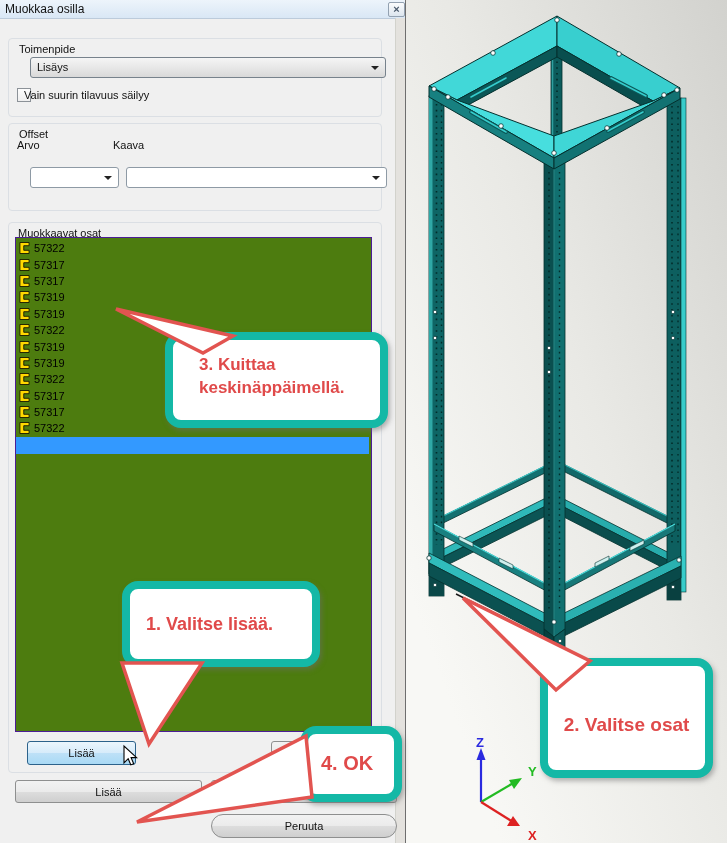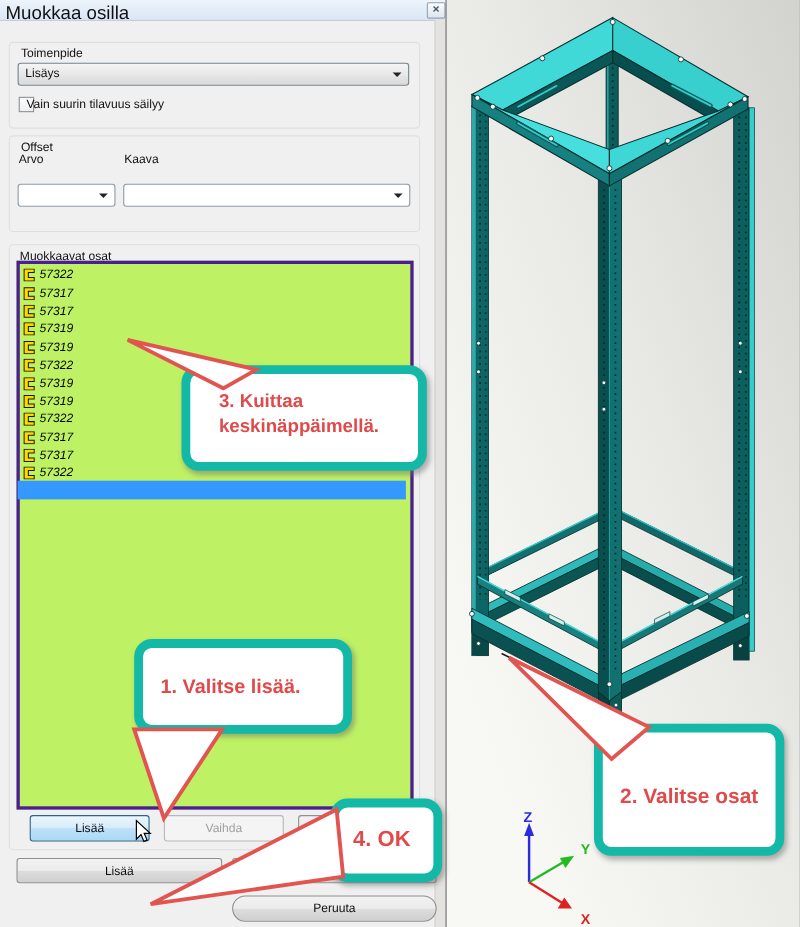--- a/index.html
+++ b/index.html
@@ -4,39 +4,39 @@
 <style>
   html,body{margin:0;padding:0;background:#777;}
   .screen{position:relative;width:727px;height:843px;overflow:hidden;
           font-family:"Liberation Sans","DejaVu Sans",sans-serif;background:#F0F0F0;}
   .abs{position:absolute;}
 
   
   .dialog{left:0;top:0;width:406px;height:843px;background:#F0F0F0;z-index:1;}
   .titlebar{left:0;top:0;width:406px;height:18px;
     background:linear-gradient(#EDF4FB,#D9E7F5);border-bottom:1px solid #BCCBDB;}
-  .title{left:5px;top:2px;font-size:17px;color:#111;}
+  .title{left:5px;top:2px;font-size:12px;color:#111;}
   .closebtn{left:388px;top:2px;width:15px;height:13px;border:1px solid #93A1B1;border-radius:2px;
     background:linear-gradient(#FBFCFD,#DCE5EE);color:#48586A;font-size:11px;font-weight:bold;
     line-height:12px;text-align:center;cursor:default;}
   .rstrip{left:395px;top:18px;width:10px;height:825px;background:#E4E2DE;border-left:1px solid #D2D2CC;}
 
   .group{border:1px solid #DBDFE4;border-radius:4px;background:#F0F0F0;}
   .glabel{font-size:11px;color:#111;background:#F0F0F0;padding:0 3px;margin-top:12px;}
 
-  .combo{border:1px solid #8E9AA5;border-radius:3px;background:#fff;font-size:11px;color:#111;}
+  .combo{border:1px solid #8E9AA5;border-radius:3px;background:#fff;font-size:11px;color:#111;margin-left:14px;}
   .combo .val{position:absolute;left:6px;top:3px;}
   .combo .arr{position:absolute;right:6px;top:8px;width:0;height:0;
     border-left:4px solid transparent;border-right:4px solid transparent;border-top:4px solid #222;}
   .combo.filled{background:linear-gradient(#F5F5F5,#E9E9E9 45%,#D9D9D9);border-color:#77828C;}
 
   .checkbox{width:12px;height:12px;border:1px solid #8C9298;background:linear-gradient(#FDFDFD,#EFEFEF);}
   .lbl{font-size:11px;color:#111;}
 
-  .list{border:3px solid #4c1d95;background:#bef264;overflow:hidden;font-style:italic;}
+  .list{border:1px solid #4c1d95;background:#4d7c0f;overflow:hidden;}
   .lrow{height:16.4px;display:flex;align-items:center;gap:4px;padding-left:3px;font-size:11px;color:#000;}
   .lrow svg{flex:0 0 auto;}
   .selrow{height:17px;background:#3399FF;}
 
   .btn{position:absolute;border:1px solid #8E8F8F;border-radius:3px;font-size:11px;color:#111;
     background:linear-gradient(#F2F2F2,#EBEBEB 50%,#DDDDDD 51%,#CFCFCF);
     display:flex;align-items:center;justify-content:center;}
   .btn.focused{border-color:#2C628B;
     background:linear-gradient(#EBF6FD,#D6EBFA 50%,#BEE0F7 51%,#A9DAF5);}
   .btn.disabled{background:#F4F4F4;border-color:#B5B8BC;color:#9FA0A0;}
@@ -169,21 +169,20 @@
         <div class="lrow">
           <svg width="11" height="12" viewBox="0 0 12 13">
             <path d="M1,0.5 H11 V4 H5.2 V9 H11 V12.5 H1 Z" fill="#FFD800" stroke="#1A1A00" stroke-width="1"></path>
           </svg>
           <span>57322</span>
         </div>
       </div>
     <div class="abs selrow" style="left:16px;top:437px;width:353px;"></div>
 
     <div class="btn focused" style="left:27px;top:741px;width:107px;height:22px;">Lisää</div>
-    <div class="btn disabled" style="left:149px;top:741px;width:107px;height:22px;">Vaihda</div>
     <div class="btn" style="left:271px;top:741px;width:103px;height:22px;"></div>
 
     <div class="btn" style="left:15px;top:780px;width:185px;height:21px;">Lisää</div>
     <div class="btn" style="left:211px;top:780px;width:184px;height:21px;">Ohje</div>
     <div class="btn" style="left:211px;top:814px;width:184px;height:22px;border-radius:12px;">Peruuta</div>
   </div>
 
   <div class="abs viewport">
     <svg width="322" height="843" viewBox="405 0 322 843">
 

